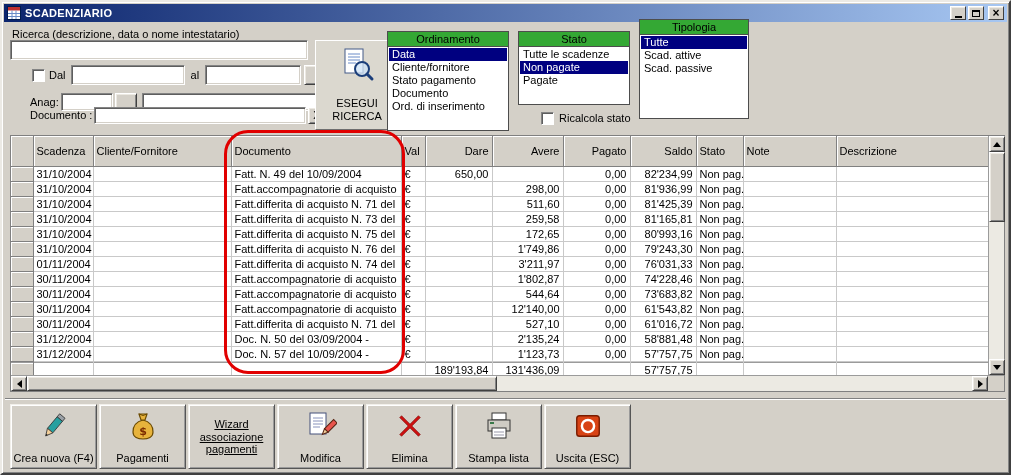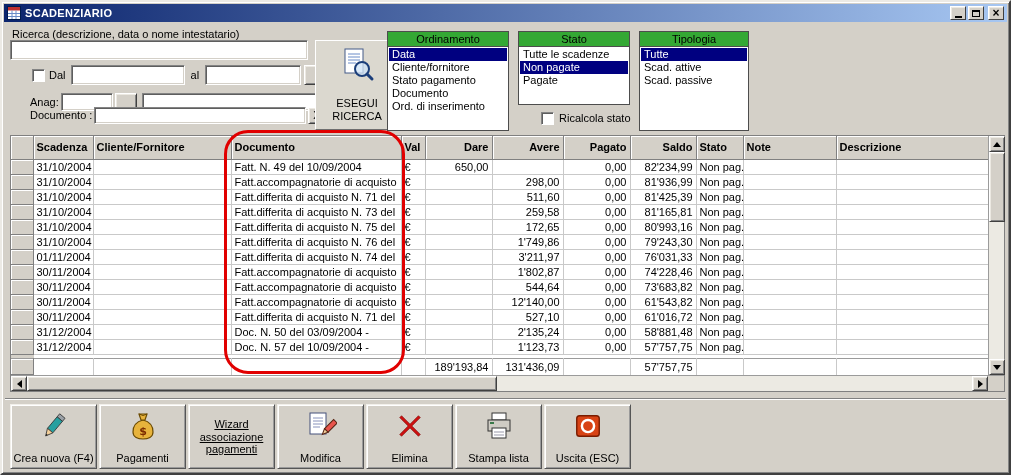--- a/index.html
+++ b/index.html
@@ -44,21 +44,21 @@
   .lb-list { flex: 1; background: #fff; overflow: hidden; padding: 1px; }
   .lb-item { height: 13px; line-height: 13px; padding: 0 3px; white-space: nowrap; overflow: hidden; }
   .lb-item.selected { background: #000080; color: #fff; }
 
   
   .grid-area { position: absolute; left: 8px; top: 133px; width: 995px; height: 257px; border: 1px solid #808080;
     background: #fff; display: flex; flex-direction: column; }
   .grid-top { flex: 1; display: flex; min-height: 0; }
   .grid-content { width: 977px; flex: none; display: flex; flex-direction: column; background: #fff; overflow: hidden; }
   .grid-table { table-layout: fixed; border-collapse: collapse; width: 977px; flex: none; }
-  .grid-table th { height: 23px; background: #d4d0c8; font-weight: bold; text-align: left; padding: 0 3px;
+  .grid-table th { height: 30px; background: #d4d0c8; font-weight: normal; text-align: left; padding: 0 3px;
     border-right: 1px solid #808080; border-bottom: 1px solid #808080; box-shadow: inset 1px 1px 0 #fff;
     overflow: hidden; white-space: nowrap; }
   .grid-table td { height: 15px; padding: 0 3px; border-right: 1px solid #c9c9c9; border-bottom: 1px solid #c9c9c9;
     overflow: hidden; white-space: nowrap; background: #fff; }
   .grid-table .sel-h, .grid-table .sel-cell { background: #d4d0c8; border-right: 1px solid #808080; border-bottom: 1px solid #808080;
     box-shadow: inset 1px 1px 0 #fff; }
   .grid-table .num, .grid-table th.num { text-align: right; }
   .grid-filler { flex: 1; background: linear-gradient(90deg, #d4d0c8 0 23px, #fff 23px); }
   .totals-table { flex: none; }
   .totals-table td { border-top: 1px solid #9b9b9b; border-bottom: none; height: 16px; }
@@ -185,21 +185,21 @@
         <div class="lb-item selected">Non pagate</div>
         <div class="lb-item">Pagate</div>
       </div>
   </div>
 
   <div class="hrow" style="left:519px; top:109px; height:14px;">
     <span class="cb"></span>
     <span style="margin-left:5px;">Ricalcola stato</span>
   </div>
 
-  <div class="listbox" style="left:637px; top:29px; width:110px; height:100px;">
+  <div class="listbox" style="left:637px; top:17px; width:110px; height:100px;">
     <div class="lb-header">Tipologia</div>
     <div class="lb-list">
         <div class="lb-item selected">Tutte</div>
         <div class="lb-item">Scad. attive</div>
         <div class="lb-item">Scad. passive</div>
       </div>
   </div>
 
   <div class="grid-area">
     <div class="grid-top">

